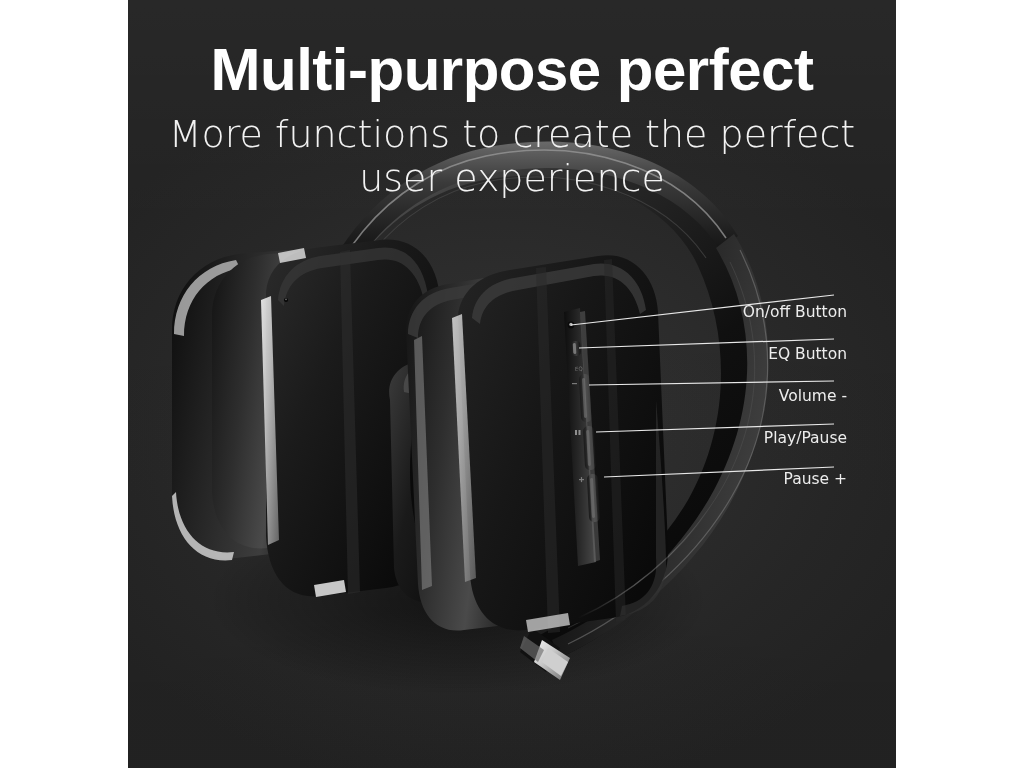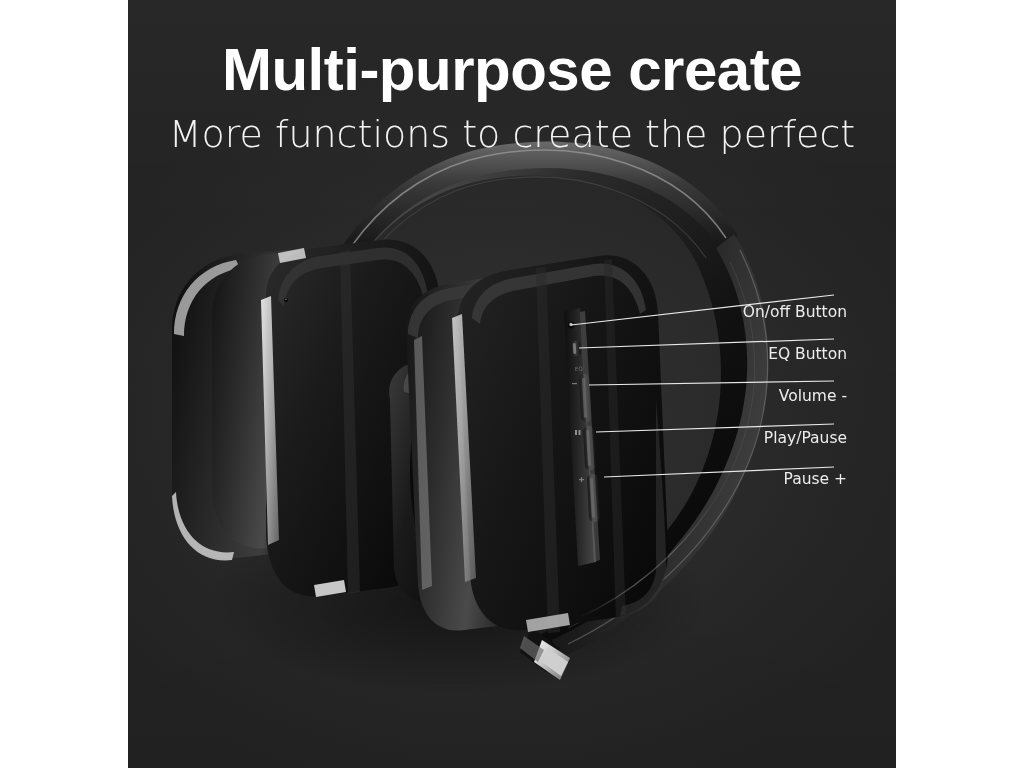--- a/index.html
+++ b/index.html
@@ -403,23 +403,24 @@
       <g id="leader-lines" stroke="#e8e8e8" stroke-width="1.25" fill="none" shape-rendering="geometricPrecision">
           <path d="M 443 325 L 706 295" stroke="#e8e8e8"></path>
           <path d="M 451 348 L 706 339" stroke="#e8e8e8"></path>
           <path d="M 461 385 L 706 381" stroke="#e8e8e8"></path>
           <path d="M 468 432 L 706 424" stroke="#e8e8e8"></path>
           <path d="M 476 477 L 706 467" stroke="#e8e8e8"></path>
         </g>
     </svg>
 
     <div id="headings">
-      <h1 id="title">Multi-purpose create</h1>
+      <h1 id="title">Multi-purpose perfect</h1>
       <p id="subtitle">
         <span class="sub-line">More functions to create the perfect</span>
+        <span class="sub-line">user experience</span>
       </p>
     </div>
 
     <div id="callouts">
         <div class="callout-label" style="top: 291px;">On/off Button</div>
         <div class="callout-label" style="top: 333px; padding-left: 36px;">EQ Button</div>
         <div class="callout-label" style="top: 417px;">Play/Pause</div>
         <div class="callout-label" style="top: 375px;">Volume -</div>
         <div class="callout-label" style="top: 458px;">Pause +</div>
       </div>

